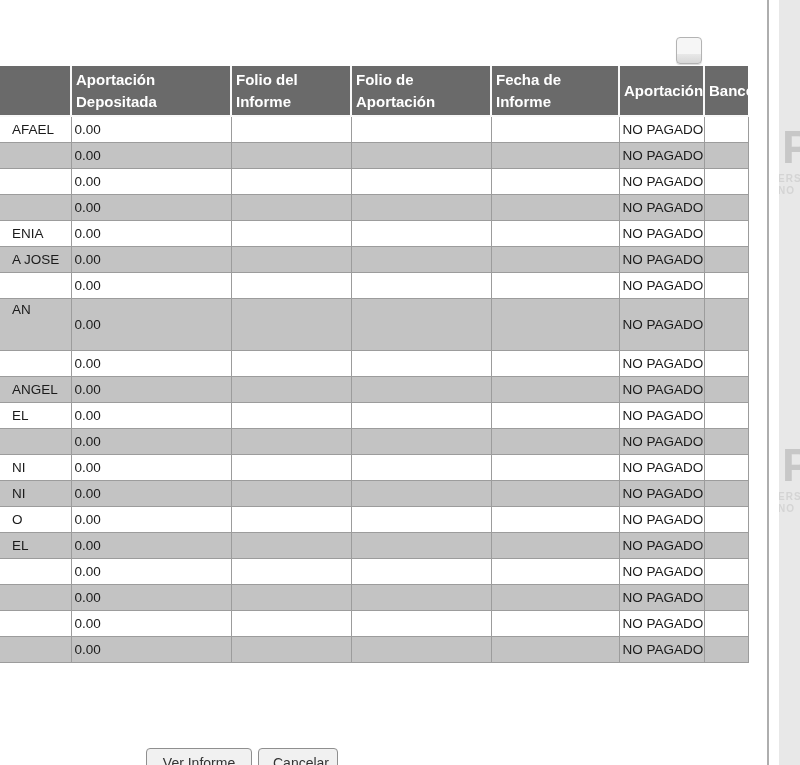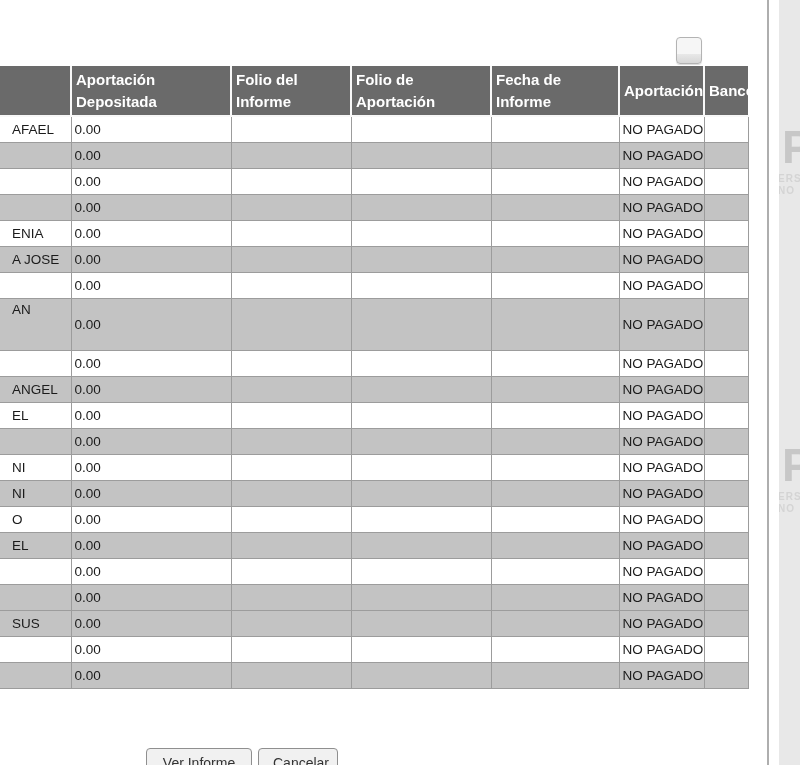--- a/index.html
+++ b/index.html
@@ -247,29 +247,20 @@
         </tr>
         <tr class="gray">
           <td class="cell-name"></td>
           <td class="cell-dep">0.00</td>
           <td class="cell-folio"></td>
           <td class="cell-fap"></td>
           <td class="cell-freg"></td>
           <td class="cell-apo">NO PAGADO</td>
           <td class="cell-banco"></td>
         </tr>
-        <tr class="gray">
-          <td class="cell-name">SUS</td>
-          <td class="cell-dep">0.00</td>
-          <td class="cell-folio"></td>
-          <td class="cell-fap"></td>
-          <td class="cell-freg"></td>
-          <td class="cell-apo">NO PAGADO</td>
-          <td class="cell-banco"></td>
-        </tr>
         <tr class="white">
           <td class="cell-name"></td>
           <td class="cell-dep">0.00</td>
           <td class="cell-folio"></td>
           <td class="cell-fap"></td>
           <td class="cell-freg"></td>
           <td class="cell-apo">NO PAGADO</td>
           <td class="cell-banco"></td>
         </tr>
         <tr class="gray">

